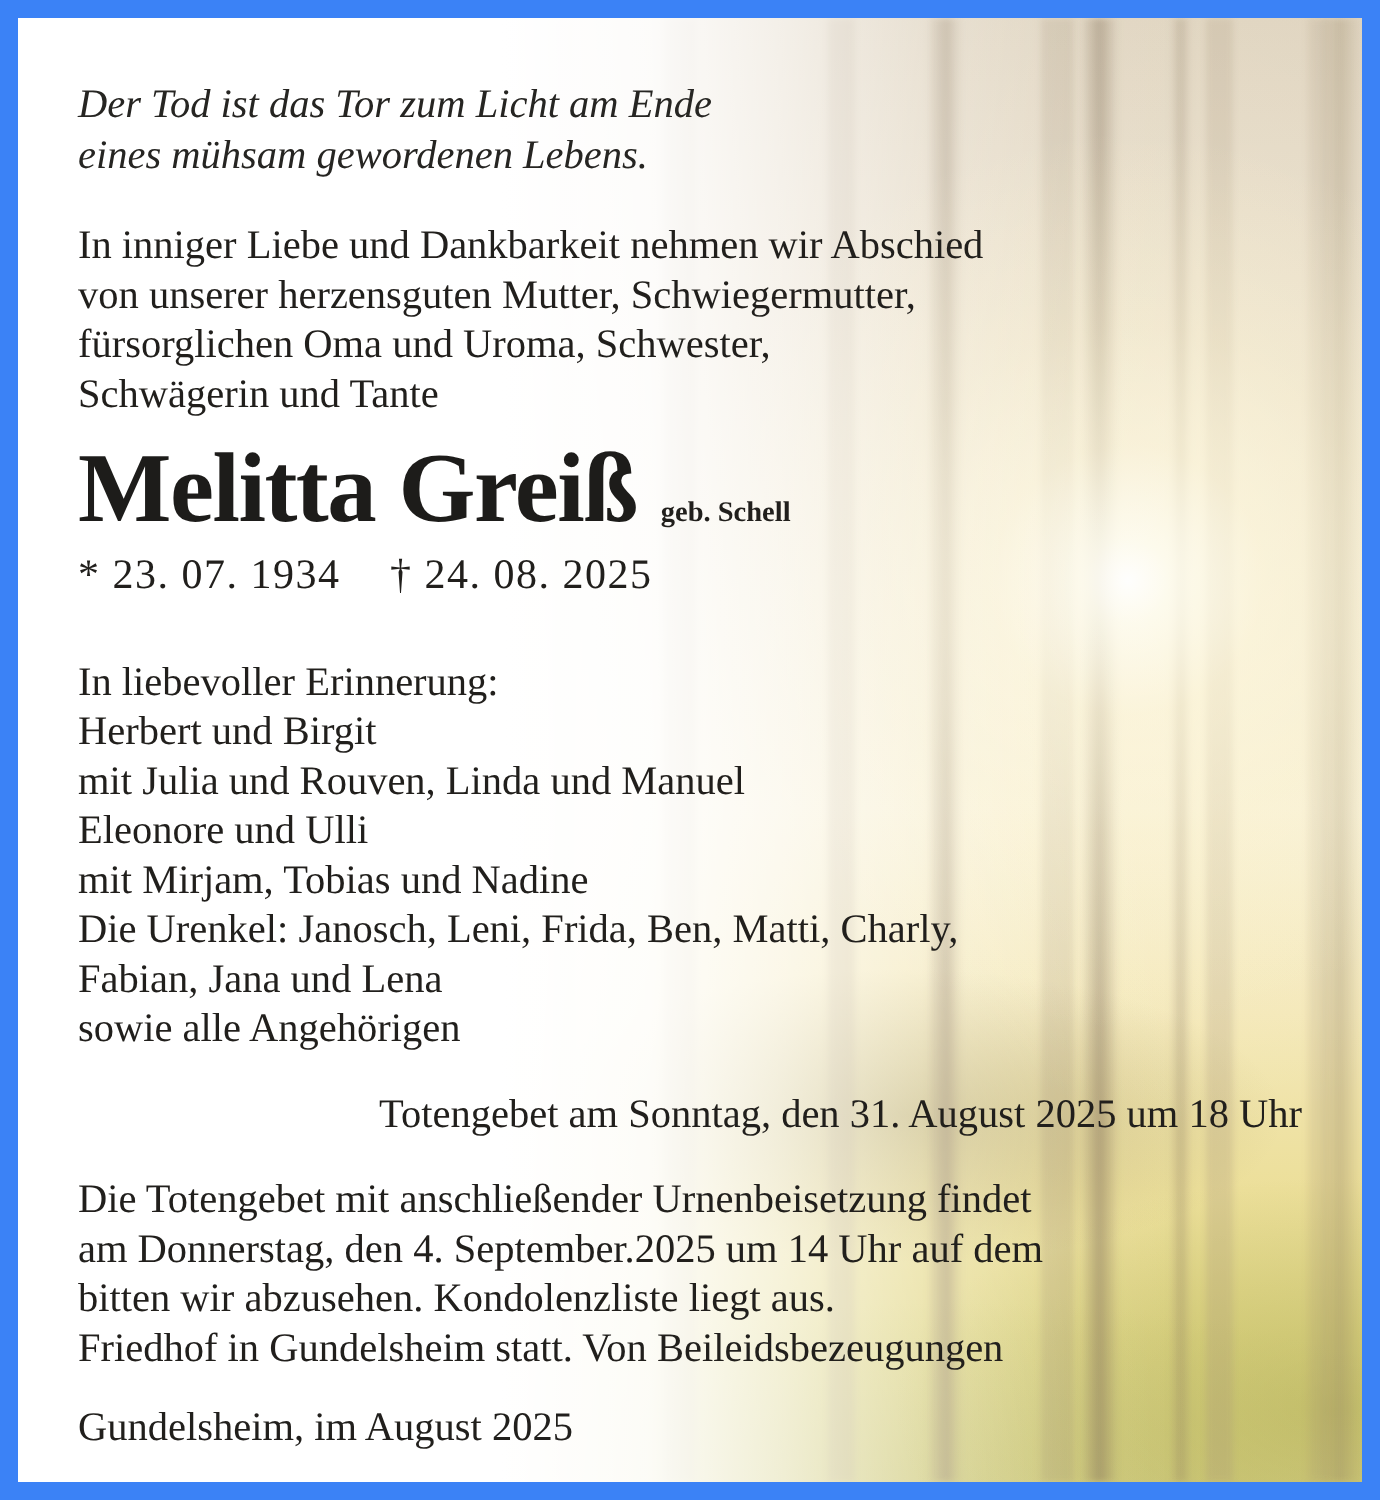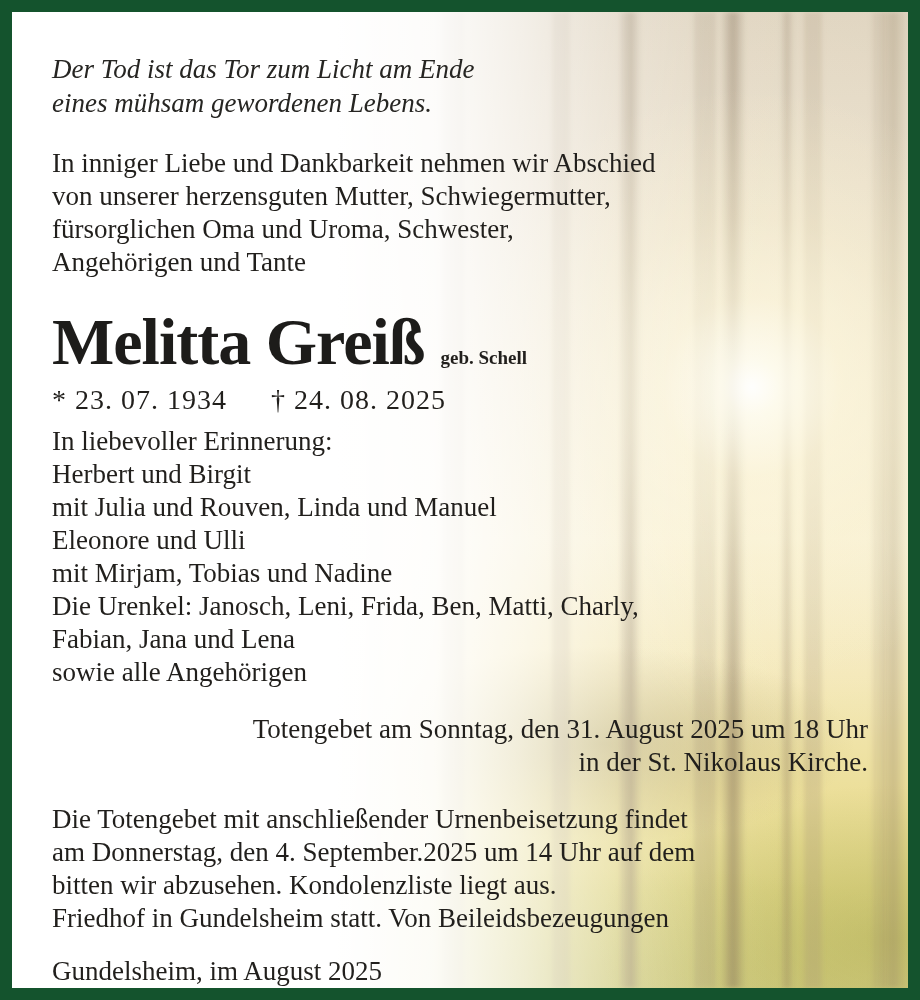--- a/index.html
+++ b/index.html
@@ -6,21 +6,21 @@
   body {
     width: 920px; height: 1000px;
     background: #161616;
     font-family: "Liberation Serif", "DejaVu Serif", serif;
     overflow: hidden;
   }
   .frame {
     position: relative;
     width: 920px; height: 1000px;
     box-sizing: border-box;
-    border: 12px solid #14532d;
+    border: 12px solid #3b82f6;
     background: #ffffff;
     overflow: hidden;
   }
   
   .art { position: absolute; inset: 0; overflow: hidden; }
   .art-base {
     position: absolute; inset: 0;
     background:
       radial-gradient(ellipse 360px 140px at 66% 75%, rgba(118,104,58,0.30), rgba(118,104,58,0) 70%),
       radial-gradient(ellipse 420px 220px at 98% 95%, rgba(158,158,62,0.40), rgba(158,158,62,0) 70%),
@@ -71,25 +71,25 @@
     color: #211f1c;
     font-size: 27px;
     line-height: 33px;
   }
   .line { white-space: nowrap; }
   .epigraph { font-style: italic; color: #262522; line-height: 34px; }
   .intro { margin-top: 27px; font-family: Liberation Serif, serif; }
   .name-row { margin-top: 12px; display: flex; align-items: baseline; }
   .deceased-name {
     font-size: 66px; font-weight: 700; line-height: 70px;
-    letter-spacing: -1px; color: #1d1c1a; white-space: nowrap; margin-top: 16px;
+    letter-spacing: -1px; color: #1d1c1a; white-space: nowrap;
   }
   .maiden-name { font-size: 19px; font-weight: 700; margin-left: 16px; white-space: nowrap; }
-  .dates-row { margin-top: 6px; display: flex; gap: 44px; font-size: 28px; letter-spacing: 1px; }
-  .remembrance { margin-top: 9px; }
+  .dates-row { margin-top: 6px; display: flex; gap: 33px; font-size: 28px; letter-spacing: 1px; }
+  .remembrance { margin-top: 38px; }
   .mourners { font-weight: 400; }
   .prayer { margin-top: 24px; text-align: right; }
   .funeral { margin-top: 24px; }
   .dateline { margin-top: 20px; }
 </style>
 </head>
 <body>
 
 <div class="frame">
 
@@ -108,21 +108,21 @@
 
     <div class="epigraph">
       <div class="line">Der Tod ist das Tor zum Licht am Ende</div>
       <div class="line">eines mühsam gewordenen Lebens.</div>
     </div>
 
     <div class="intro">
       <div class="line">In inniger Liebe und Dankbarkeit nehmen wir Abschied</div>
       <div class="line">von unserer herzensguten Mutter, Schwiegermutter,</div>
       <div class="line">fürsorglichen Oma und Uroma, Schwester,</div>
-      <div class="line">Angehörigen und Tante</div>
+      <div class="line">Schwägerin und Tante</div>
     </div>
 
     <div class="name-row">
       <span class="deceased-name">Melitta Greiß</span>
       <span class="maiden-name">geb. Schell</span>
     </div>
 
     <div class="dates-row">
       <span>* 23. 07. 1934</span>
       <span>† 24. 08. 2025</span>
@@ -135,21 +135,20 @@
       <div class="line">mit Julia und Rouven, Linda und Manuel</div>
       <div class="line">Eleonore und Ulli</div>
       <div class="line">mit Mirjam, Tobias und Nadine</div>
       <div class="line">Die Urenkel: Janosch, Leni, Frida, Ben, Matti, Charly,</div>
       <div class="line">Fabian, Jana und Lena</div>
       <div class="line">sowie alle Angehörigen</div>
     </div>
 
     <div class="prayer">
       <div class="line">Totengebet am Sonntag, den 31. August 2025 um 18 Uhr</div>
-      <div class="line">in der St. Nikolaus Kirche.</div>
     </div>
 
     <div class="funeral">
       <div class="line">Die Totengebet mit anschließender Urnenbeisetzung findet</div>
       <div class="line">am Donnerstag, den 4. September.2025 um 14 Uhr auf dem</div>
       <div class="line">bitten wir abzusehen. Kondolenzliste liegt aus.</div>
       <div class="line">Friedhof in Gundelsheim statt. Von Beileidsbezeugungen</div>
     </div>
 
     <div class="dateline line">Gundelsheim, im August 2025</div>

